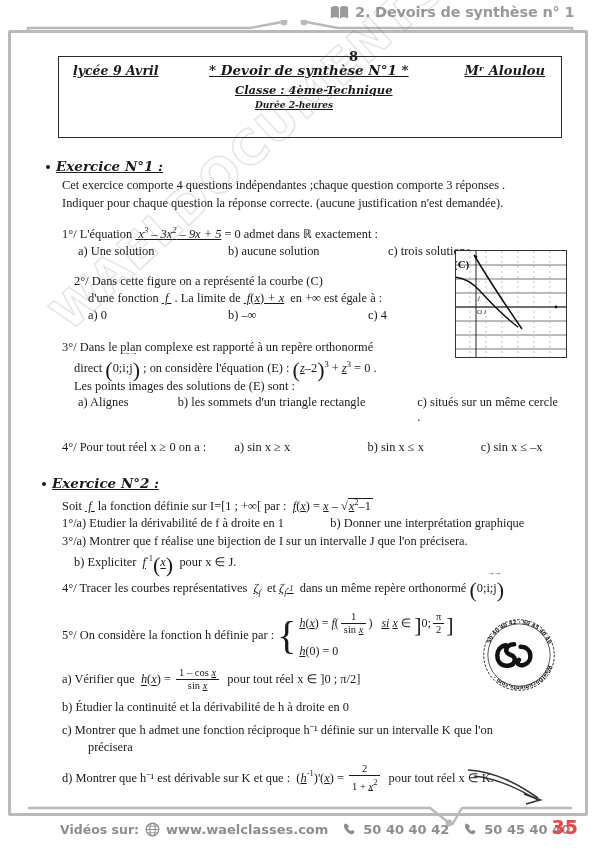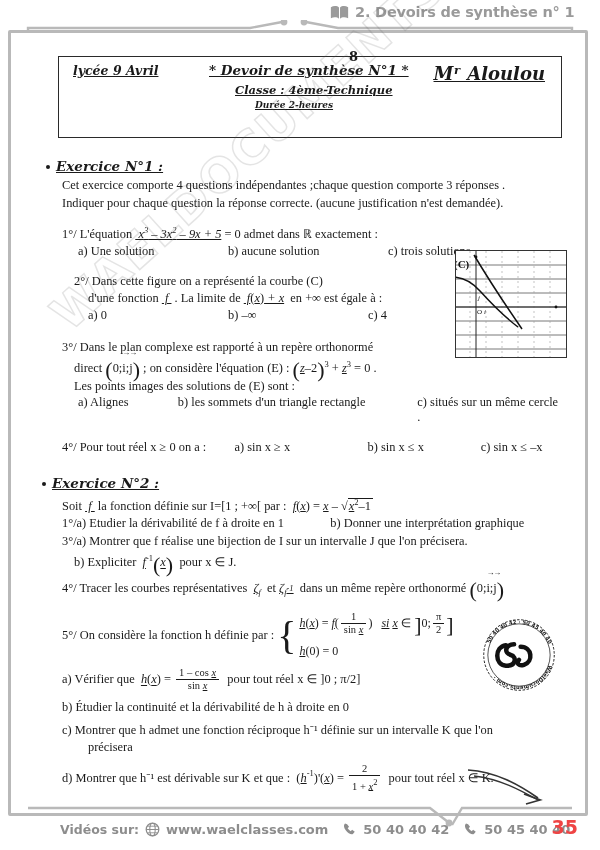--- a/index.html
+++ b/index.html
@@ -68,21 +68,21 @@
   }
   .hdr-title{
     position:absolute;left:150px;top:5px;
     font-family:"DejaVu Serif", serif;font-style:italic;font-weight:bold;
     font-size:13.5px;
   }
   .hdr-title u{text-decoration:underline;}
   .hdr-teacher{
     position:absolute;right:16px;top:6px;
     font-family:"DejaVu Serif", serif;font-style:italic;font-weight:bold;
-    font-size:18px;text-decoration:underline;
+    font-size:13px;text-decoration:underline;
   }
   .hdr-class{
     position:absolute;left:176px;top:26px;
     font-family:"DejaVu Serif", serif;font-style:italic;font-weight:bold;
     font-size:11.5px;text-decoration:underline;
   }
   .hdr-dur{
     position:absolute;left:196px;top:43px;
     font-family:"DejaVu Serif", serif;font-style:italic;font-weight:bold;
     font-size:9px;text-decoration:underline;

